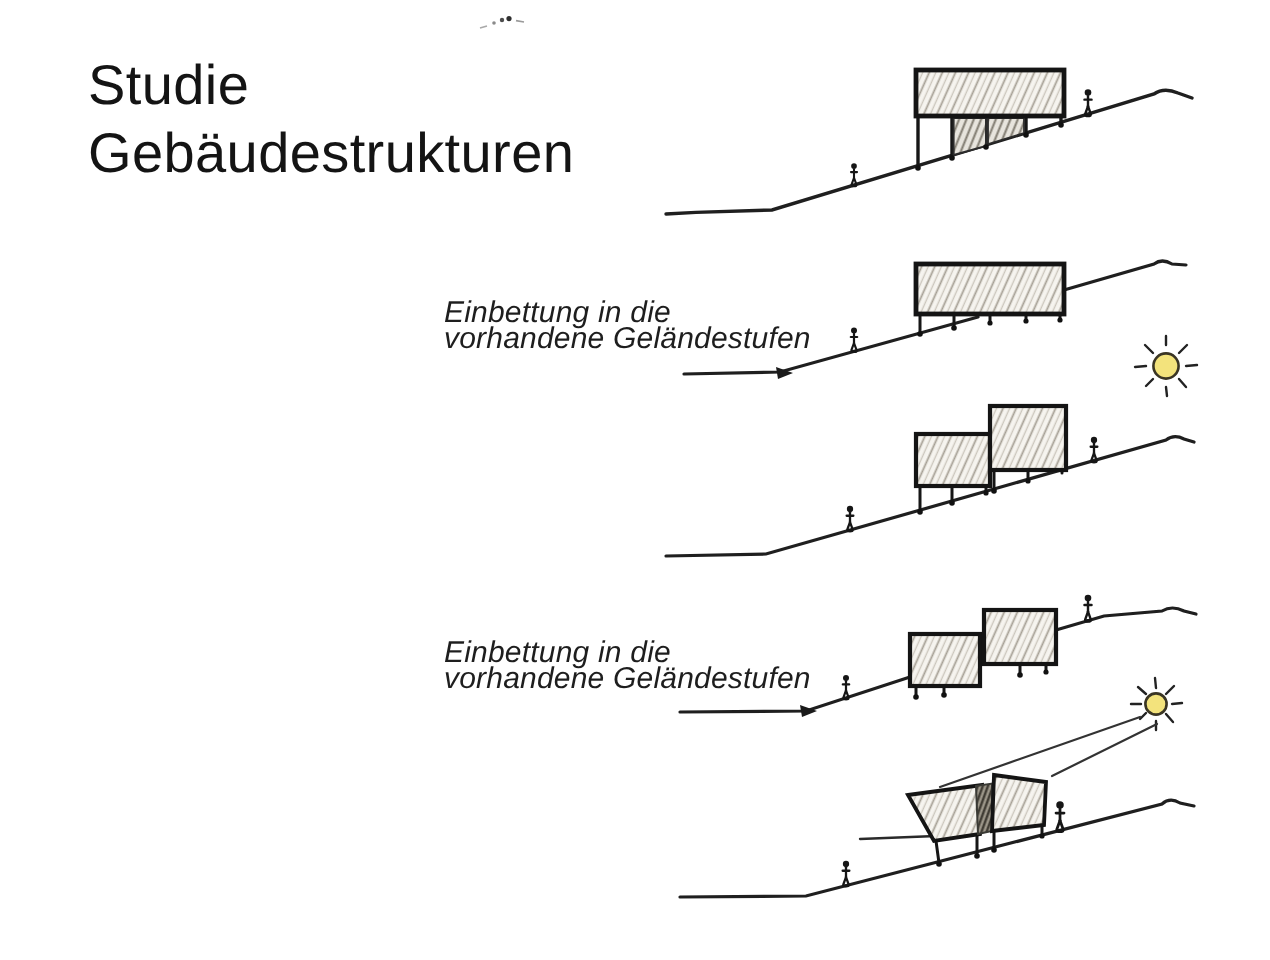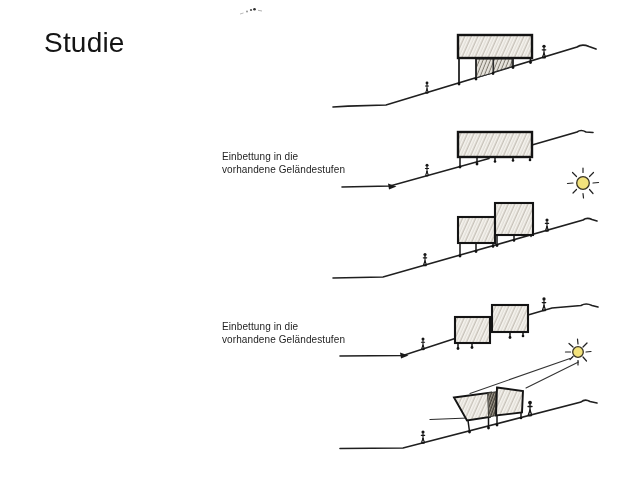--- a/index.html
+++ b/index.html
@@ -5,34 +5,35 @@
   html,body{margin:0;padding:0;background:#ffffff;}
   .canvas{
     position:relative;width:635px;height:480px;background:#ffffff;
     overflow:hidden;font-family:"Liberation Sans",sans-serif;
   }
   .title{
     position:absolute;left:44px;top:26px;font-size:28px;line-height:34px;
     color:#141414;letter-spacing:0.2px;z-index:2;
   }
   .note{
-    position:absolute;font-size:10px;line-height:12.5px;color:#1e1e1e;
-    letter-spacing:0.1px;z-index:2;
+    position:absolute;font-size:15px;line-height:12.5px;color:#1e1e1e;
+    letter-spacing:0.1px;z-index:2;font-style:italic;
   }
   .note1{left:222px;top:151px;}
   .note2{left:222px;top:321px;}
   svg.sketch{position:absolute;left:0;top:0;z-index:1;}
 </style>
 </head>
 <body>
 
 <div class="canvas">
 
   <div class="title">
     <div>Studie</div>
+    <div>Gebäudestrukturen</div>
   </div>
 
   <div class="note note1">
     <div>Einbettung in die</div>
     <div>vorhandene Geländestufen</div>
   </div>
 
   <div class="note note2">
     <div>Einbettung in die</div>
     <div>vorhandene Geländestufen</div>

